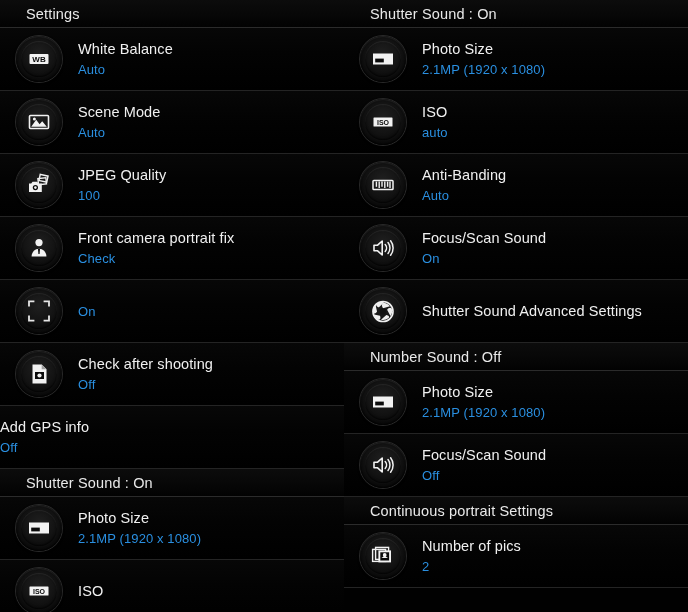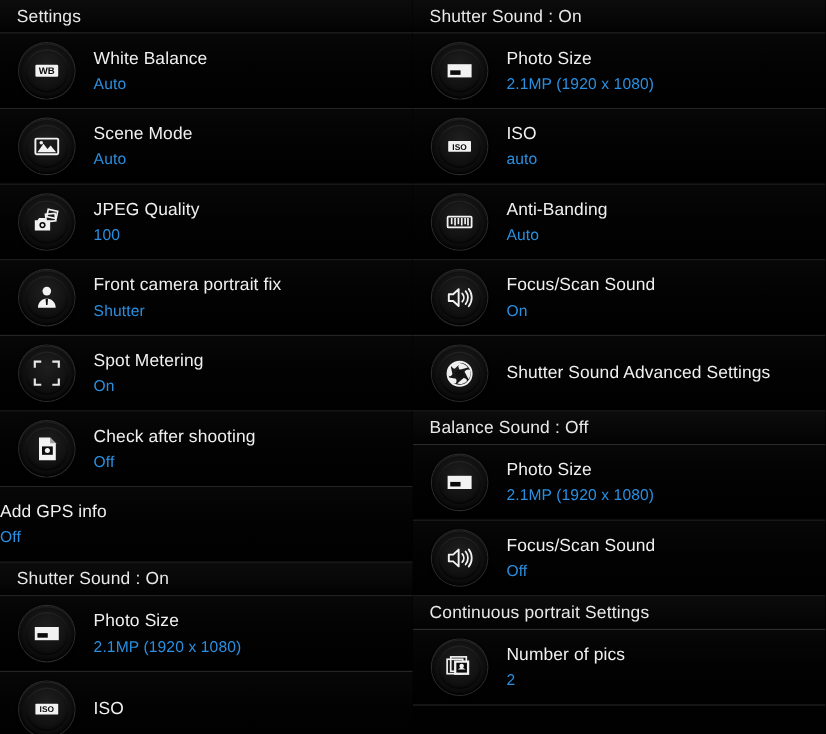--- a/index.html
+++ b/index.html
@@ -24,21 +24,21 @@
     overflow: hidden;
     position: relative;
     background: #010101;
   }
 
   
   .section-header {
     height: 28px;
     display: flex;
     align-items: center;
-    padding-left: 14px;
+    padding-left: 26px;
     background: linear-gradient(to bottom, #0c0c0c 0%, #070707 55%, #020202 100%);
     border-bottom: 1px solid #2b2b2b;
     position: relative;
   }
   .section-header .stxt {
     color: #e9e9e9;
     font-size: 14.5px;
     letter-spacing: 0.15px;
     white-space: nowrap;
   }
@@ -184,40 +184,39 @@
               <svg width="24" height="24" viewBox="0 0 24 24">
                 <circle cx="12" cy="6.6" r="3.6" fill="#f2f2f2"></circle>
                 <path d="M4.6 20.4c0-4.3 3.3-7.7 7.4-7.7s7.4 3.4 7.4 7.7Z" fill="#f2f2f2"></path>
                 <path d="M11 12.9h2l-.4 5.2h-1.2Z" fill="#0b0b0b"></path>
               </svg>
             </div>
           </div>
         </div>
         <div class="row-text">
           <div class="row-label">Front camera portrait fix</div>
-          <div class="row-value">Shutter</div>
+          <div class="row-value">Check</div>
         </div>
       </div>
       <div class="row">
         <div class="icon-wrap">
           <div class="knob">
             <div class="glyph">
               <svg width="26" height="26" viewBox="0 0 26 26">
                 <g fill="none" stroke="#e6e6e6" stroke-width="1.8">
                   <path d="M3 8.5V3.4h5.4"></path>
                   <path d="M23 8.5V3.4h-5.4"></path>
                   <path d="M3 17.5v5.1h5.4"></path>
                   <path d="M23 17.5v5.1h-5.4"></path>
                 </g>
               </svg>
             </div>
           </div>
         </div>
         <div class="row-text">
-          <div class="row-label">Spot Metering</div>
           <div class="row-value">On</div>
         </div>
       </div>
       <div class="row">
         <div class="icon-wrap">
           <div class="knob">
             <div class="glyph">
               <svg width="24" height="24" viewBox="0 0 24 24">
                 <path d="M5.5 2.5h9.2l4.8 4.8v14.2H5.5Z" fill="#f2f2f2"></path>
                 <path d="M14.7 2.5 19.5 7.3h-4.8Z" fill="#9f9f9f"></path>
@@ -369,21 +368,21 @@
                 <circle cx="13.5" cy="13.5" r="3.4" fill="#121212"></circle>
               </svg>
             </div>
           </div>
         </div>
         <div class="row-text">
           <div class="row-label">Shutter Sound Advanced Settings</div>
         </div>
       </div>
       <div class="section-header">
-        <span class="stxt">Balance Sound : Off</span>
+        <span class="stxt">Number Sound : Off</span>
       </div>
       <div class="row">
         <div class="icon-wrap">
           <div class="knob">
             <div class="glyph">
               <svg width="26" height="26" viewBox="0 0 26 26">
                 <rect x="3" y="7.5" width="20" height="11" fill="#f2f2f2"></rect>
                 <rect x="5.2" y="12.6" width="8.6" height="3.8" fill="#0b0b0b"></rect>
               </svg>
             </div>

